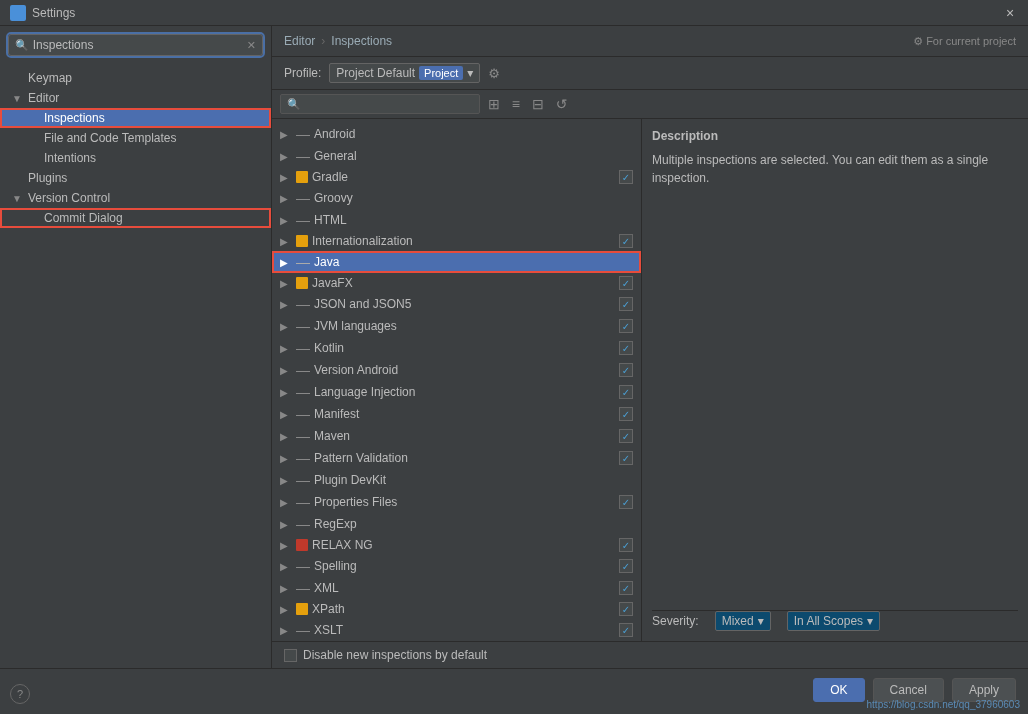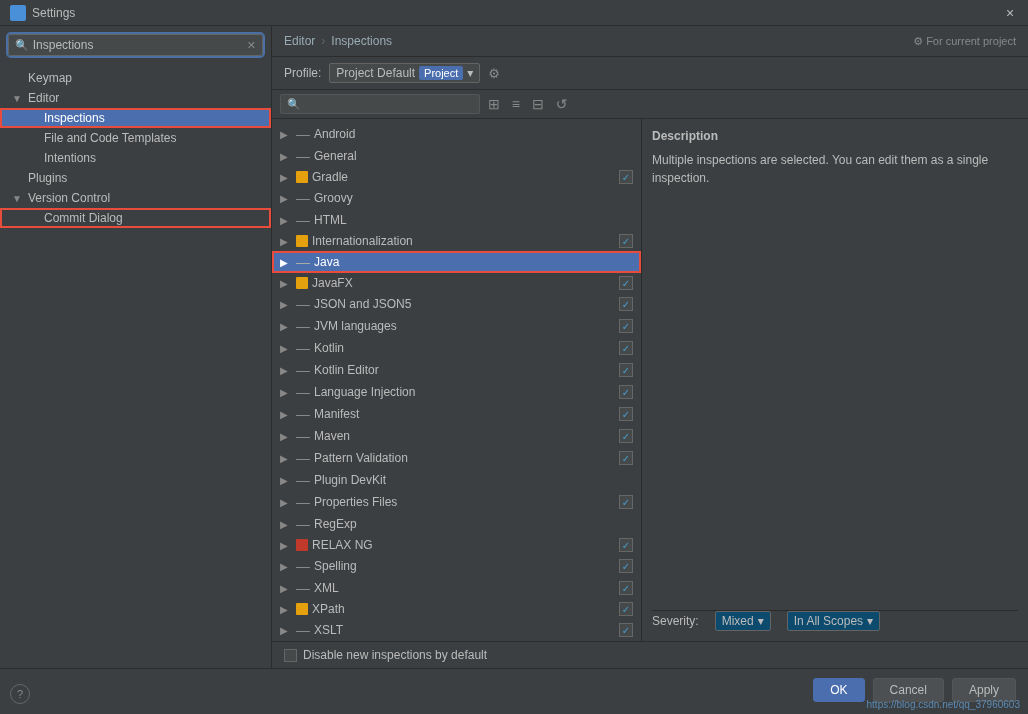--- a/index.html
+++ b/index.html
@@ -486,21 +486,21 @@
           <div class="insp-row">
             <span class="insp-toggle">▶</span>
             <span class="insp-dash">—</span>
             <span class="insp-name">Kotlin</span>
             <div class="insp-check checked"></div>
           </div>
 
           <div class="insp-row">
             <span class="insp-toggle">▶</span>
             <span class="insp-dash">—</span>
-            <span class="insp-name">Kotlin Editor</span>
+            <span class="insp-name">Version Android</span>
             <div class="insp-check checked"></div>
           </div>
 
           <div class="insp-row">
             <span class="insp-toggle">▶</span>
             <span class="insp-dash">—</span>
             <span class="insp-name">Language Injection</span>
             <div class="insp-check checked"></div>
           </div>
 

